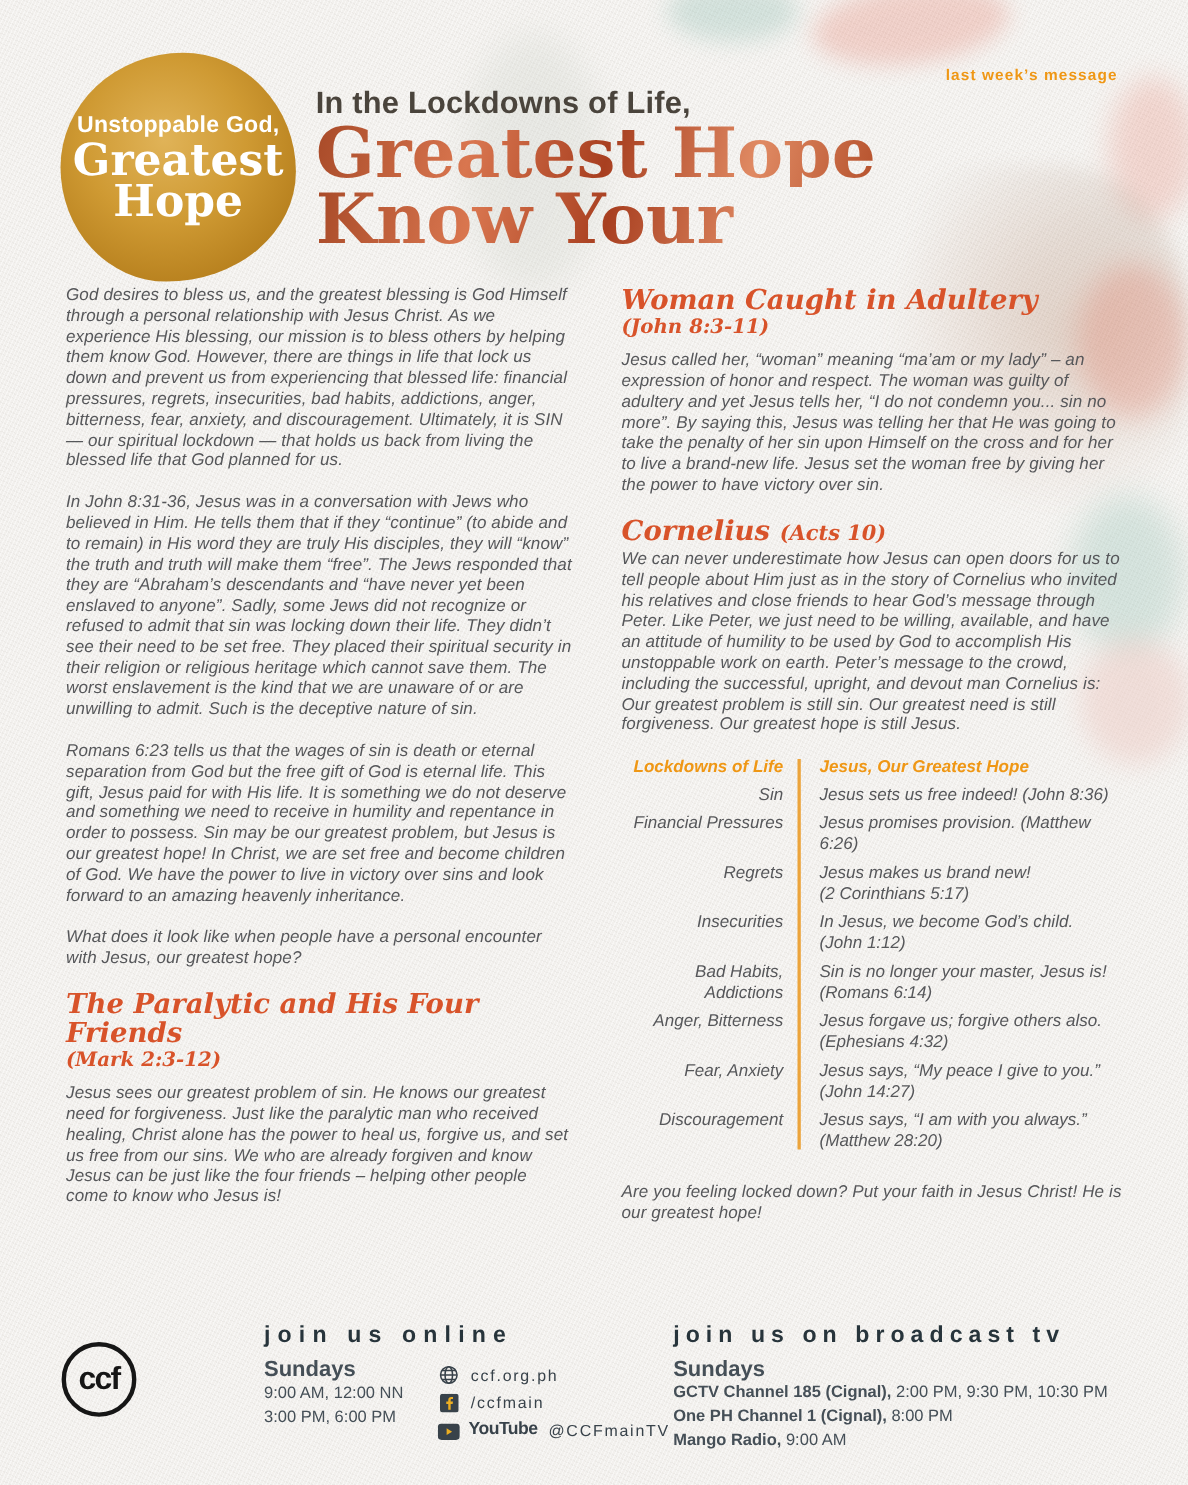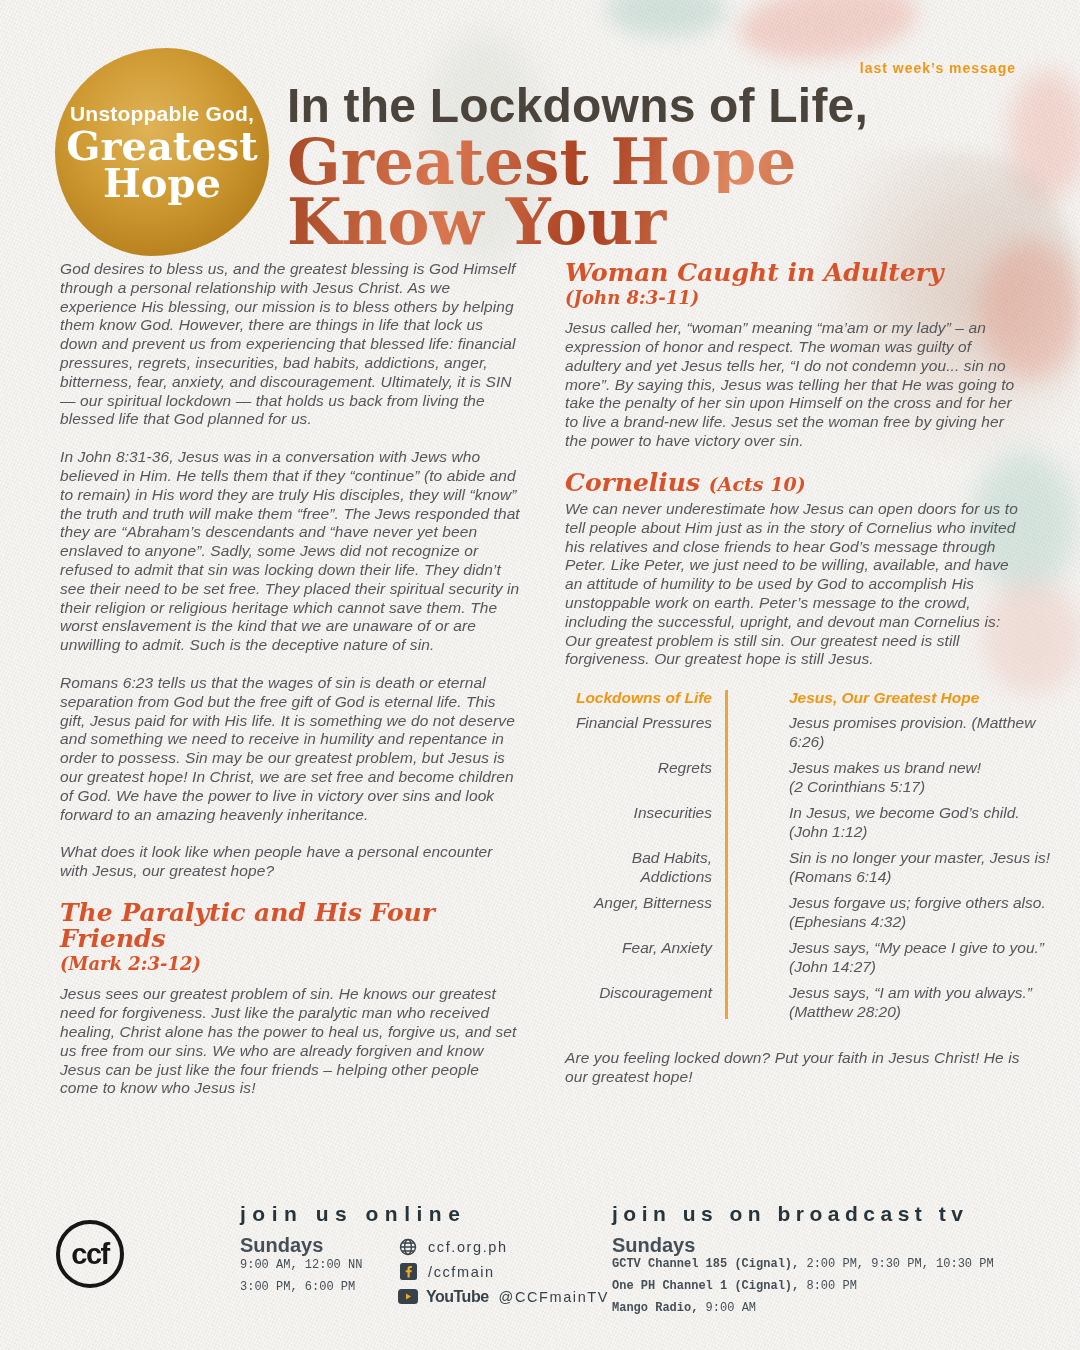--- a/index.html
+++ b/index.html
@@ -24,52 +24,52 @@
   .content{position:relative;z-index:1;}
 
   
   .logo-circle{position:absolute;left:55px;top:48px;width:214px;height:208px;
       border-radius:52% 48% 55% 45% / 50% 52% 48% 50%;
       background:radial-gradient(circle at 44% 38%, #e0b358 0%, #cf9a33 42%, #b67f1d 78%, #a97414 100%);
       display:flex;flex-direction:column;align-items:center;justify-content:center;text-align:center;color:#fff;}
   .logo-l1{font-size:21px;font-weight:bold;letter-spacing:.2px;margin-bottom:2px;}
   .logo-l2{font-family:"DejaVu Serif",serif;font-weight:bold;font-size:40px;line-height:.92;}
   .title{position:absolute;left:287px;top:78px;}
-  .title-pre{font-size:48px;font-weight:bold;color:#4a443c;letter-spacing:.2px;}
+  .title-pre{font-size:28px;font-weight:bold;color:#4a443c;letter-spacing:.2px;}
   .title-main{font-family:"DejaVu Serif",serif;font-weight:bold;font-size:63px;line-height:.95;
       background:linear-gradient(105deg,#a84a28 0%,#d9764f 28%,#a83f20 52%,#e08a63 78%,#b5512c 100%);
       -webkit-background-clip:text;background-clip:text;color:transparent;}
   .badge{position:absolute;right:64px;top:60px;font-size:14px;font-weight:bold;color:#ef9715;letter-spacing:1px;}
 
   
   .col{position:absolute;top:260px;width:460px;font-style:italic;}
   .col-left{left:60px;}
   .col-right{left:565px;}
   .body-p{font-size:15.5px;line-height:18.8px;letter-spacing:.1px;color:#56575a;margin:0 0 19px;}
   .sec-h{font-family:"DejaVu Serif",serif;font-weight:bold;color:#d8532a;font-size:25px;line-height:1.05;margin:6px 0 1px;}
   .sec-ref{font-family:"DejaVu Serif",serif;font-weight:bold;color:#d8532a;font-size:18px;margin:0 0 11px;}
   .ref-inline{font-size:19px;}
 
   
   .chart{position:relative;margin:6px 0 0 0;}
   .chart-line{position:absolute;left:160px;top:2px;bottom:2px;width:3px;background:#eca43b;}
-  .chart-row{display:flex;margin-bottom:7px;gap:44px;}
+  .chart-row{display:flex;margin-bottom:7px;}
   .c-lock{width:147px;text-align:right;font-size:15.5px;line-height:19px;color:#56575a;flex:none;}
   .c-hope{width:280px;padding-left:33px;font-size:15.5px;line-height:19px;color:#56575a;flex:none;}
   .c-head{font-weight:bold;color:#ef9715;}
   .chart-row.head{margin-bottom:6px;}
   .closing{margin-top:28px;}
   .footer-items{position:absolute;left:0;top:1138px;width:1080px;height:212px;z-index:2;}
   .ccf-logo{position:absolute;left:56px;top:82px;width:60px;height:60px;border:4px solid #161616;border-radius:50%;
       display:flex;align-items:center;justify-content:center;font-weight:bold;font-size:29px;letter-spacing:-1.5px;color:#161616;}
   .f-head{position:absolute;font-size:21px;font-weight:bold;letter-spacing:6.5px;color:#27343b;}
   .f-sundays{position:absolute;font-size:20px;font-weight:bold;color:#454f57;}
-  .f-line{position:absolute;font-size:12px;color:#454f57;font-family:Liberation Mono, monospace;}
+  .f-line{position:absolute;font-size:15px;color:#454f57;}
   .f-links{position:absolute;left:398px;top:96px;}
-  .f-link-row{display:flex;align-items:center;height:25px;color:#38424a;}
+  .f-link-row{display:flex;align-items:flex-end;height:25px;color:#38424a;}
   .f-link-row .txt{font-size:14.5px;letter-spacing:1.6px;margin-left:10px;}
   .f-icon{display:inline-flex;width:20px;justify-content:center;}
   .yt-word{font-size:16px;font-weight:bold;letter-spacing:-.5px;margin-left:8px;color:#38424a;}
   .bc-line b{color:#454f57;}
 </style>
 </head>
 <body>
 
 <div class="page">
 
@@ -118,20 +118,27 @@
         <span class="ref-inline">(Acts 10)</span>
       </div>
       <p class="body-p">We can never underestimate how Jesus can open doors for us to tell people about Him just as in the story of Cornelius who invited his relatives and close friends to hear God’s message through Peter. Like Peter, we just need to be willing, available, and have an attitude of humility to be used by God to accomplish His unstoppable work on earth. Peter’s message to the crowd, including the successful, upright, and devout man Cornelius is: Our greatest problem is still sin. Our greatest need is still forgiveness. Our greatest hope is still Jesus.</p>
 
 
       <div class="chart">
         <div class="chart-line"></div>
         <div class="chart-row head">
           <div class="c-lock c-head">Lockdowns of Life</div>
           <div class="c-hope c-head">Jesus, Our Greatest Hope</div>
+        </div>
+        <div class="chart-row">
+          <div class="c-lock">Sin</div>
+          <div class="c-hope">
+            <div>Jesus sets us free indeed! (John 8:36)</div>
+            <div></div>
+          </div>
         </div>
         <div class="chart-row">
           <div class="c-lock">Financial Pressures</div>
           <div class="c-hope">
             <div>Jesus promises provision. (Matthew 6:26)</div>
             <div></div>
           </div>
         </div>
         <div class="chart-row">
           <div class="c-lock">Regrets</div>

